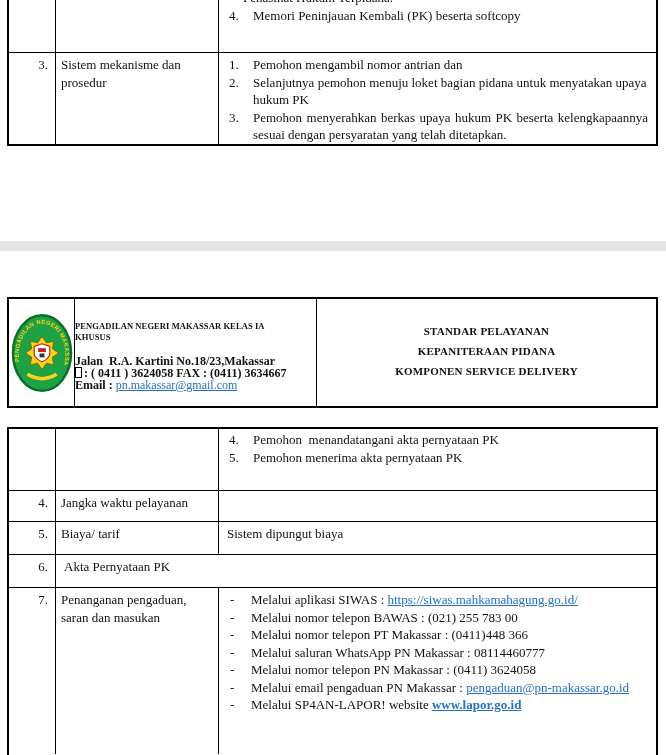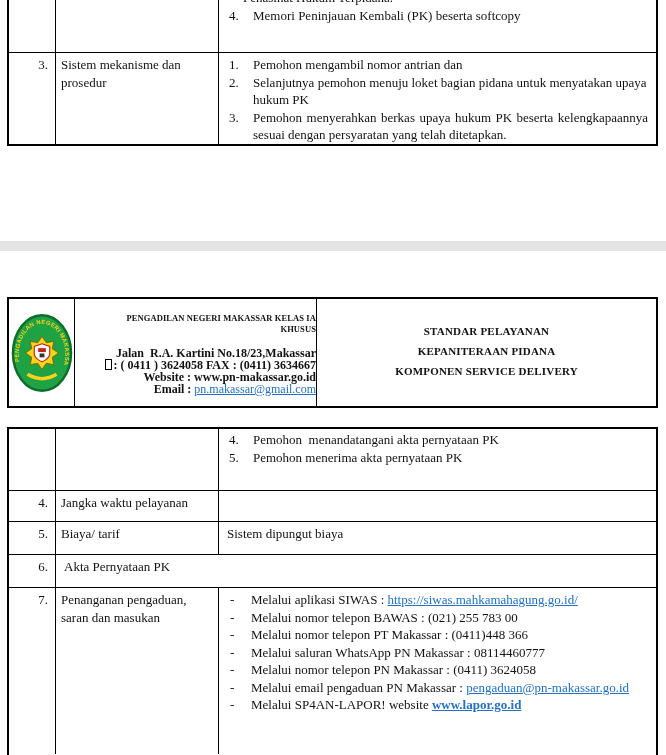--- a/index.html
+++ b/index.html
@@ -30,21 +30,21 @@
   #table-top .rowA{height:53px;overflow:hidden;}
   #table-top .rowA .c-val{padding-top:0;}
   #table-top .rowA .clipwrap{margin-top:-11px;}
   #table-top .rowA .carry{margin-left:16px;}
   #table-top .rowB{height:91px;}
   
   #separator{position:absolute;left:0;top:241px;width:666px;height:10px;background:#e4e4e4;}
   
   #letterhead{top:297px;height:111px;display:flex;}
   .lh-logo{flex:0 0 66px;border-right:1.5px solid #000;box-sizing:border-box;display:flex;align-items:center;justify-content:center;}
-  .lh-info{flex:0 0 242px;border-right:1.5px solid #000;box-sizing:border-box;text-align:right;padding-top:14px;}
+  .lh-info{flex:0 0 242px;border-right:1.5px solid #000;box-sizing:border-box;text-align:left;padding-top:22px;}
   .lh-org{font-size:8.5px;font-weight:bold;line-height:10.5px;letter-spacing:0.1px;}
   .lh-addr{font-size:12px;font-weight:bold;line-height:12px;}
   .lh-addr-block{margin-top:13px;}
   .phone-box{display:inline-block;width:5px;height:9px;border:1.1px solid #000;vertical-align:-1px;margin-right:2px;}
   .lh-title{flex:1;text-align:center;padding-top:22px;font-weight:bold;font-size:11px;line-height:20px;letter-spacing:0.2px;}
   
   #table-bottom{top:427px;height:328px;border-width:2.5px;border-bottom:none;}
   #table-bottom .rowCont{height:62px;}
   #table-bottom .rowCont .c-val{padding-top:2px;}
   #table-bottom .row4{height:31px;}
@@ -107,21 +107,20 @@
       <rect x="29.5" y="41.5" width="5" height="4" fill="#333333"></rect>
       <path d="M17 63 q15 9 30 0" stroke="#ffd21c" stroke-width="3.5" fill="none"></path>
     </svg>
   </div>
   <div class="lh-info">
     <div class="lh-org">PENGADILAN NEGERI MAKASSAR KELAS IA</div>
     <div class="lh-org">KHUSUS</div>
     <div class="lh-addr-block">
       <div class="lh-addr pre">Jalan  R.A. Kartini No.18/23,Makassar</div>
       <div class="lh-addr"><span class="phone-box"></span><span>: ( 0411 ) 3624058 FAX : (0411) 3634667</span></div>
-      <div class="lh-addr">Website : www.pn-makassar.go.id</div>
       <div class="lh-addr"><span>Email : </span><a class="lnk" style="font-weight:normal">pn.makassar@gmail.com</a></div>
     </div>
   </div>
   <div class="lh-title">
     <div>STANDAR PELAYANAN</div>
     <div>KEPANITERAAN PIDANA</div>
     <div>KOMPONEN SERVICE DELIVERY</div>
   </div>
 </div>
 

